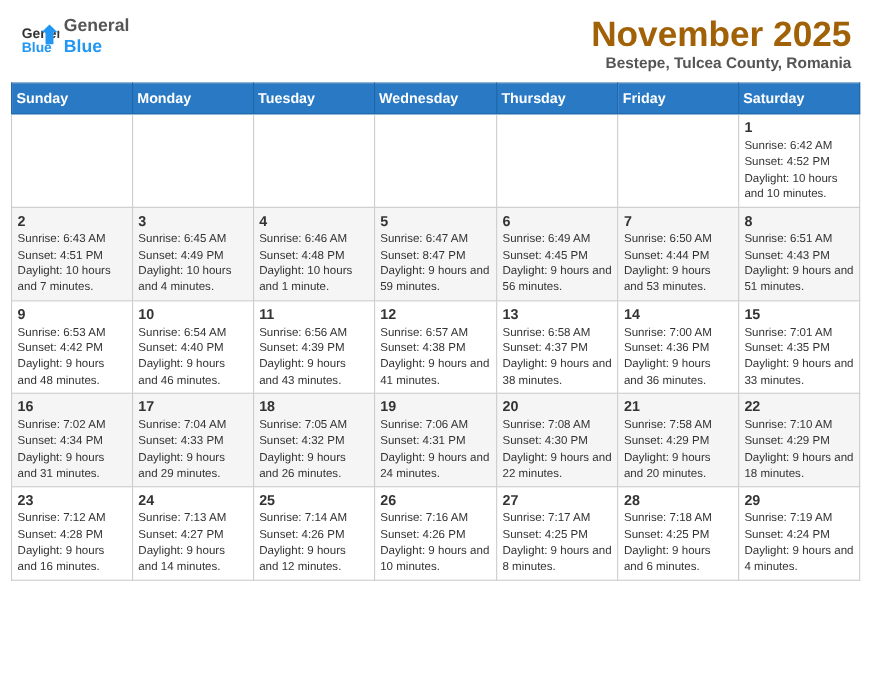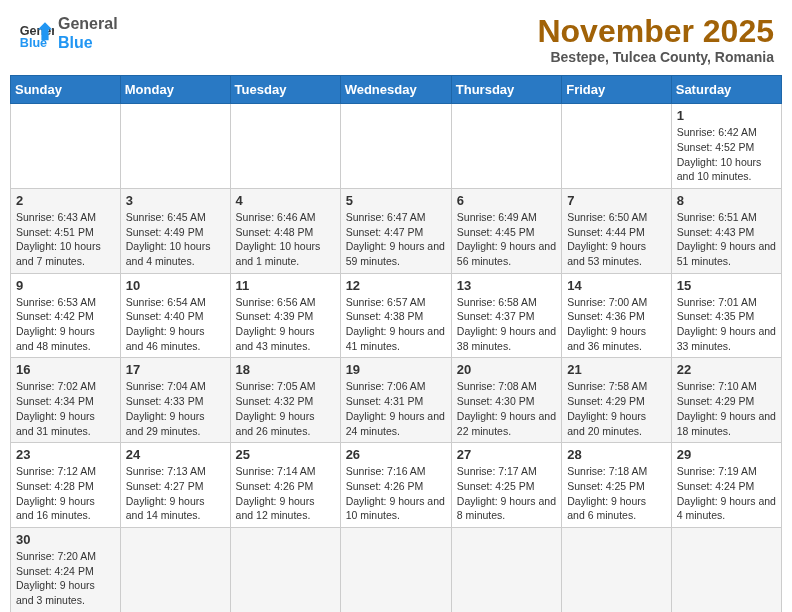--- a/index.html
+++ b/index.html
@@ -148,21 +148,21 @@
         </td>
         <td>
           <span class="day-num">4</span>
           <div class="day-info">Sunrise: 6:46 AM
 Sunset: 4:48 PM
 Daylight: 10 hours and 1 minute.</div>
         </td>
         <td>
           <span class="day-num">5</span>
           <div class="day-info">Sunrise: 6:47 AM
-Sunset: 4:47 PM
+Sunset: 8:47 PM
 Daylight: 9 hours and 59 minutes.</div>
         </td>
         <td>
           <span class="day-num">6</span>
           <div class="day-info">Sunrise: 6:49 AM
 Sunset: 4:45 PM
 Daylight: 9 hours and 56 minutes.</div>
         </td>
         <td>
           <span class="day-num">7</span>
@@ -302,28 +302,14 @@
 Sunset: 4:25 PM
 Daylight: 9 hours and 6 minutes.</div>
         </td>
         <td>
           <span class="day-num">29</span>
           <div class="day-info">Sunrise: 7:19 AM
 Sunset: 4:24 PM
 Daylight: 9 hours and 4 minutes.</div>
         </td>
       </tr>
-      <tr class="last-row">
-        <td>
-          <span class="day-num">30</span>
-          <div class="day-info">Sunrise: 7:20 AM
-Sunset: 4:24 PM
-Daylight: 9 hours and 3 minutes.</div>
-        </td>
-        <td class="empty-cell"></td>
-        <td class="empty-cell"></td>
-        <td class="empty-cell"></td>
-        <td class="empty-cell"></td>
-        <td class="empty-cell"></td>
-        <td class="empty-cell"></td>
-      </tr>
     </tbody>
 </table>
 
 </body></html>

